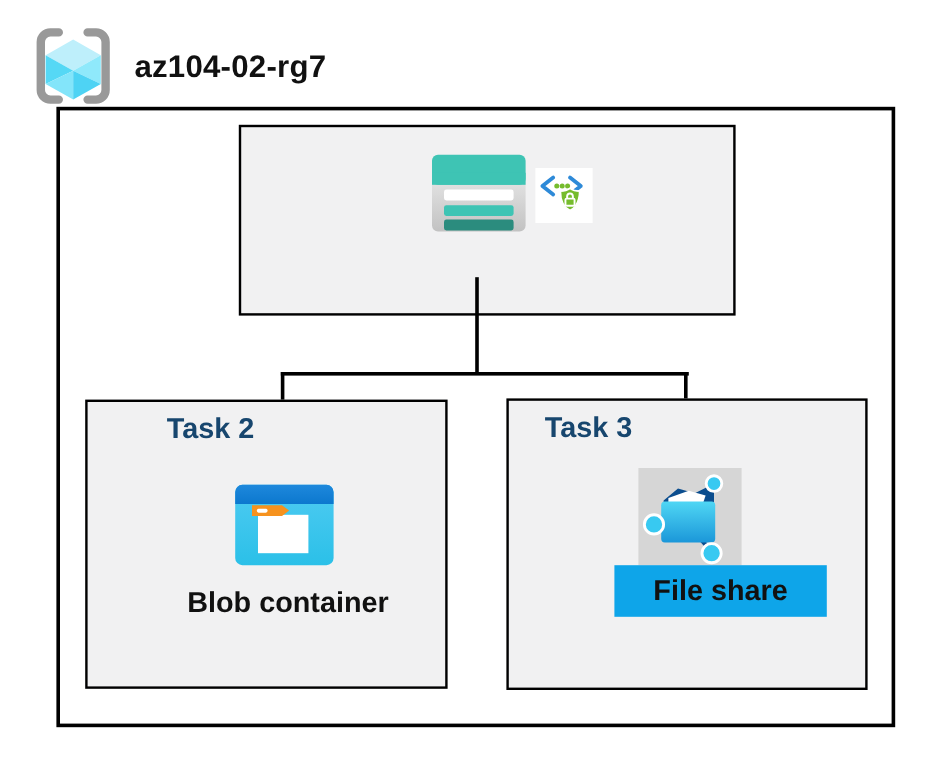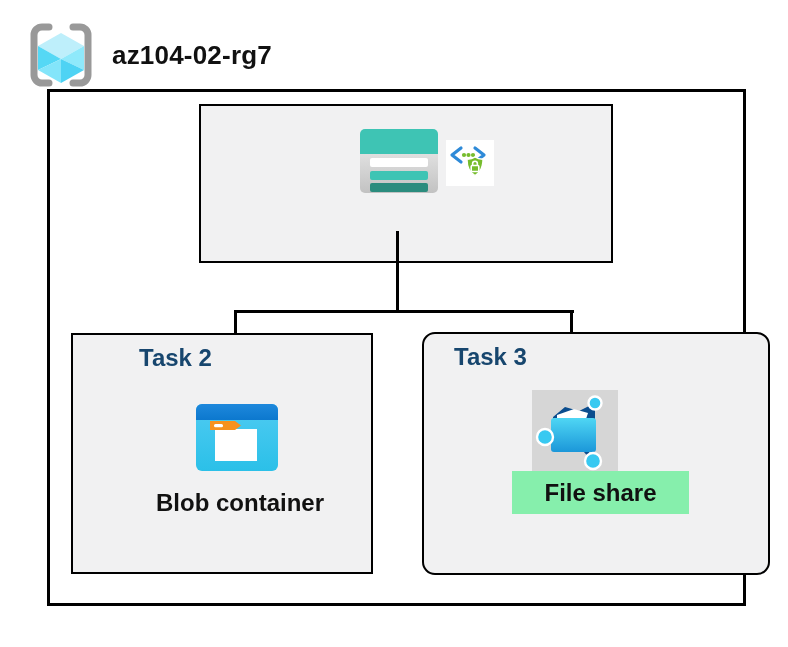--- a/index.html
+++ b/index.html
@@ -17,42 +17,42 @@
   
   .outer-box{
     position:absolute;left:47px;top:89px;width:699px;height:517px;
     border:3px solid #000;background:#fff;box-sizing:border-box;
   }
   .task-box{
     position:absolute;border:2px solid #000;background:#F1F1F2;box-sizing:border-box;
   }
   .task1{left:199px;top:104px;width:414px;height:159px;}
   .task2{left:71px;top:333px;width:302px;height:241px;}
-  .task3{left:422px;top:332px;width:348px;height:243px;border-radius:13px;}
+  .task3{left:422px;top:332px;width:301px;height:243px;}
   .task-label{
     position:absolute;font-size:24px;font-weight:700;color:#17466E;white-space:nowrap;
   }
   .task1-label{left:32px;top:8px;}
   .task2-label{left:20px;top:9px;margin-left:46px;}
   .task3-label{left:30px;top:9px;}
   .resource-label{
     position:absolute;font-size:24px;font-weight:700;color:#111;text-align:center;white-space:nowrap;
   }
   .storage-label{left:0;top:94px;width:414px;}
   .blob-label{left:17px;top:154px;width:300px;}
   
   .storage-icon{position:absolute;left:158px;top:22px;width:80px;height:66px;}
   .sas-icon{position:absolute;left:245px;top:34px;width:48px;height:46px;}
   .blob-icon{position:absolute;left:122px;top:68px;width:84px;height:69px;}
   .fileshare-backdrop{
     position:absolute;left:108px;top:56px;width:86px;height:81px;background:#D6D6D6;
   }
   .fileshare-svg{position:absolute;left:0;top:0;width:86px;height:81px;}
   .fileshare-band{
-    position:absolute;left:88px;top:137px;width:177px;height:43px;background:#86efac;
+    position:absolute;left:88px;top:137px;width:177px;height:43px;background:#0ea5e9;
     display:flex;align-items:center;justify-content:center;
   }
   .fileshare-band .resource-label{position:static;width:auto;}
   
   .connector{position:absolute;background:#000;}
   .conn-v1{left:396px;top:231px;width:3px;height:81px;}
   .conn-h1{left:234px;top:310px;width:340px;height:3px;}
   .conn-v2{left:234px;top:310px;width:3px;height:81px;}
   .conn-v3{left:570px;top:310px;width:3px;height:79px;}
 </style>

